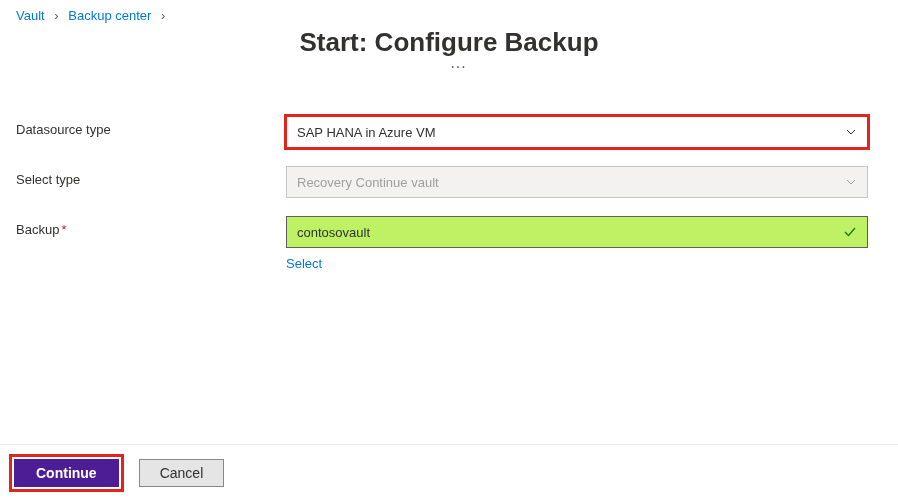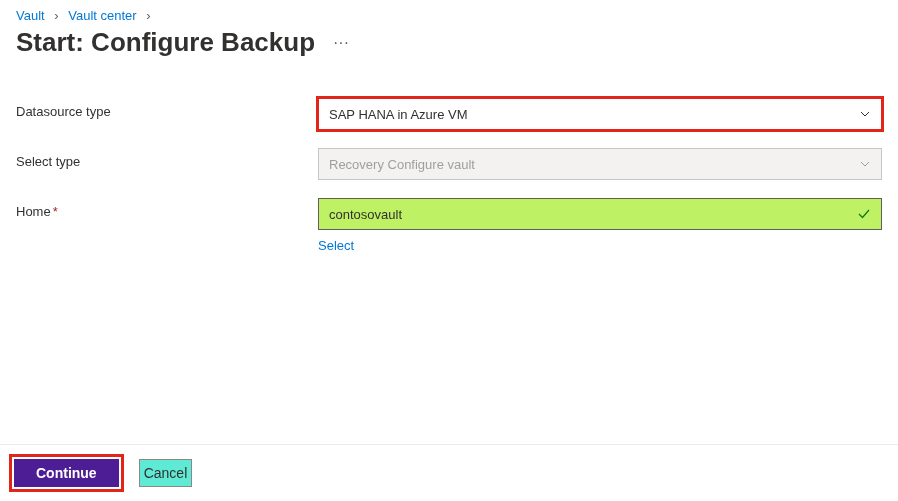--- a/index.html
+++ b/index.html
@@ -26,40 +26,40 @@
       cursor: pointer;
     }
     .breadcrumb .sep {
       color: #605e5c;
       margin: 0 6px;
     }
     .page-title-row {
       display: flex;
       align-items: center;
       padding: 0 16px 20px 16px;
+      flex-direction: column;
     }
     .page-title {
       font-size: 26px;
       font-weight: 600;
       color: #323130;
     }
     .ellipsis {
       margin-left: 18px;
       color: #605e5c;
       font-size: 16px;
       cursor: pointer;
     }
     .form-area {
       padding: 20px 16px 0 16px;
     }
     .form-row {
       display: flex;
       align-items: flex-start;
       margin-bottom: 18px;
-      gap: 32px;
     }
     .form-label {
       width: 270px;
       font-size: 13px;
       color: #323130;
       padding-top: 6px;
     }
     .required {
       color: #a4262c;
       margin-left: 2px;
@@ -139,36 +139,36 @@
       background: #4c1d95;
       color: #ffffff;
       border: none;
       padding: 6px 22px;
       font-size: 14px;
       font-weight: 600;
       cursor: pointer;
       min-width: 96px;
     }
     .btn-secondary {
-      background: #5eead4;
+      background: #e5e5e5;
       color: #323130;
       border: 1px solid #8a8886;
-      padding: 5px 4px;
+      padding: 5px 20px;
       font-size: 14px;
       cursor: pointer;
       align-self: center;
     }
   </style>
 </head>
 <body>
 
 <div class="breadcrumb">
   <a>Vault</a>
   <span class="sep">›</span>
-  <a>Vault center</a>
+  <a>Backup center</a>
   <span class="sep">›</span>
 </div>
 
 <div class="page-title-row">
   <h1 class="page-title">Start: Configure Backup</h1>
   <span class="ellipsis">···</span>
 </div>
 
 <div class="form-area">
 
@@ -183,33 +183,33 @@
             </svg>
         </span>
       </div>
     </div>
   </div>
 
   <div class="form-row">
     <div class="form-label">Select type</div>
     <div class="form-control-wrap">
       <div class="select-box disabled">
-        <span>Recovery Configure vault</span>
+        <span>Recovery Continue vault</span>
         <span class="chevron">
           <svg width="12" height="12" viewBox="0 0 12 12">
               <path d="M2 4 L6 8 L10 4" stroke="#a19f9d" stroke-width="1" fill="none"></path>
             </svg>
         </span>
       </div>
     </div>
   </div>
 
   <div class="form-row">
     <div class="form-label">
-      <span>Home</span><span class="required">*</span>
+      <span>Backup</span><span class="required">*</span>
     </div>
     <div class="form-control-wrap">
       <div class="input-box">
         <span>contosovault</span>
         <span class="check-icon">
           <svg width="14" height="14" viewBox="0 0 14 14">
               <path d="M2 7 L5.5 10.5 L12 3" stroke="#107c10" stroke-width="1.3" fill="none"></path>
             </svg>
         </span>
       </div>

